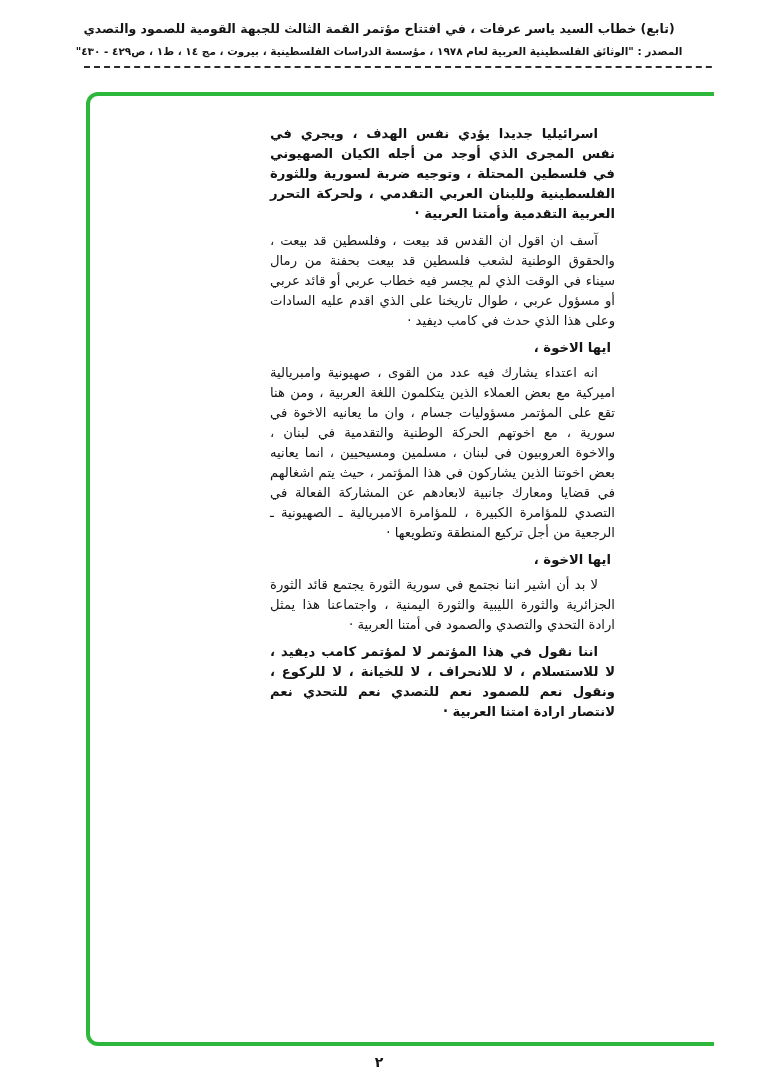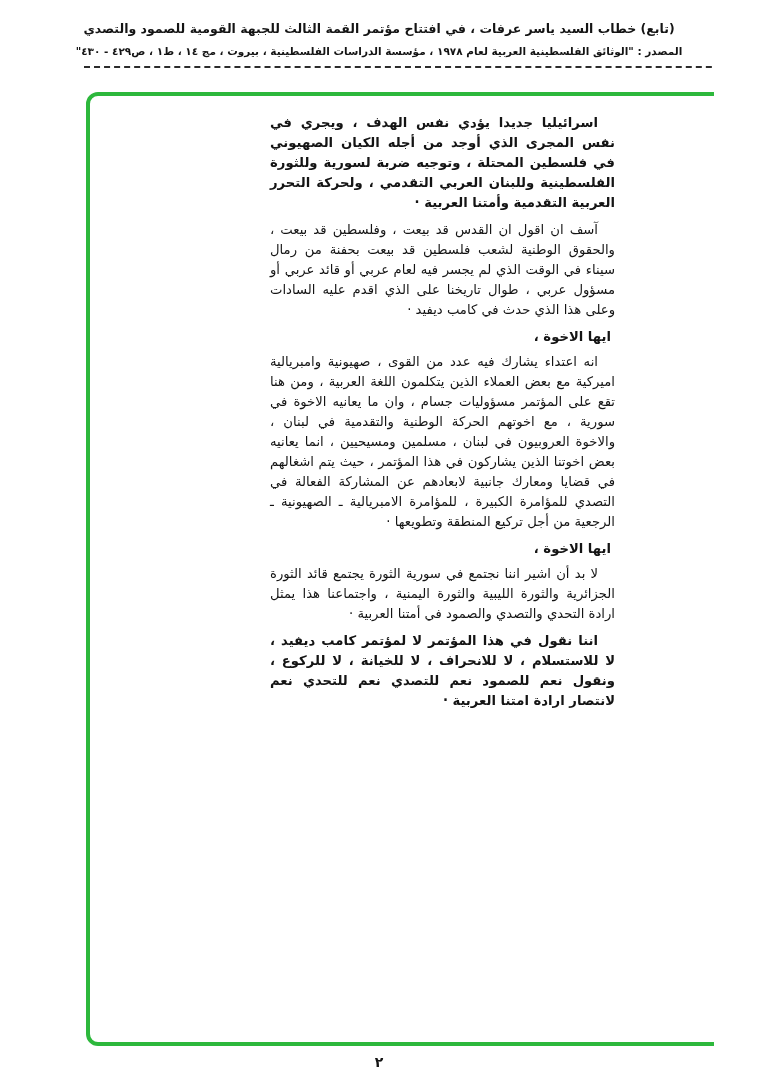--- a/index.html
+++ b/index.html
@@ -31,21 +31,21 @@
     height:0;
   }
   .green-frame {
     position:absolute; left:42px; top:92px;
     width:674px; height:954px;
     border:4px solid #2db83c;
     border-radius:12px;
     background:transparent;
   }
   .text-block {
-    position:absolute; left:226px; top:113px; width:345px;
+    position:absolute; left:226px; top:124px; width:345px;
     direction:rtl; unicode-bidi:embed;
     text-align:justify;
     font-size:13.2px; line-height:20px;
   }
   .para { margin-bottom:7px; text-indent:17px; }
   .para.bold { font-weight:bold; }
   .salutation { margin-bottom:5px; text-indent:4px; font-weight:bold; }
   .page-number {
     position:absolute; bottom:8px; left:0; width:100%;
     text-align:center; font-size:14px; font-weight:bold;
@@ -61,21 +61,21 @@
     <div class="header-line1">(تابع) خطاب السيد ياسر عرفات ، في افتتاح مؤتمر القمة الثالث للجبهة القومية للصمود والتصدي</div>
     <div class="header-line2">المصدر : "الوثائق الفلسطينية العربية لعام ١٩٧٨ ، مؤسسة الدراسات الفلسطينية ، بيروت ، مج ١٤ ، ط١ ، ص٤٢٩ - ٤٣٠"</div>
   </div>
 
   <div class="dashed-rule"></div>
 
   <div class="green-frame"></div>
 
   <div class="text-block">
     <p class="para bold">اسرائيليا جديدا يؤدي نفس الهدف ، ويجري في نفس المجرى الذي أوجد من أجله الكيان الصهيوني في فلسطين المحتلة ، وتوجيه ضربة لسورية وللثورة الفلسطينية وللبنان العربي التقدمي ، ولحركة التحرر العربية التقدمية وأمتنا العربية ·</p>
-    <p class="para">آسف ان اقول ان القدس قد بيعت ، وفلسطين قد بيعت ، والحقوق الوطنية لشعب فلسطين قد بيعت بحفنة من رمال سيناء في الوقت الذي لم يجسر فيه لعام عربي أو قائد عربي أو مسؤول عربي ، طوال تاريخنا على الذي اقدم عليه السادات وعلى هذا الذي حدث في كامب ديفيد ·</p>
+    <p class="para">آسف ان اقول ان القدس قد بيعت ، وفلسطين قد بيعت ، والحقوق الوطنية لشعب فلسطين قد بيعت بحفنة من رمال سيناء في الوقت الذي لم يجسر فيه خطاب عربي أو قائد عربي أو مسؤول عربي ، طوال تاريخنا على الذي اقدم عليه السادات وعلى هذا الذي حدث في كامب ديفيد ·</p>
     <p class="salutation">ايها الاخوة ،</p>
     <p class="para">انه اعتداء يشارك فيه عدد من القوى ، صهيونية وامبريالية اميركية مع بعض العملاء الذين يتكلمون اللغة العربية ، ومن هنا تقع على المؤتمر مسؤوليات جسام ، وان ما يعانيه الاخوة في سورية ، مع اخوتهم الحركة الوطنية والتقدمية في لبنان ، والاخوة العروبيون في لبنان ، مسلمين ومسيحيين ، انما يعانيه بعض اخوتنا الذين يشاركون في هذا المؤتمر ، حيث يتم اشغالهم في قضايا ومعارك جانبية لابعادهم عن المشاركة الفعالة في التصدي للمؤامرة الكبيرة ، للمؤامرة الامبريالية ـ الصهيونية ـ الرجعية من أجل تركيع المنطقة وتطويعها ·</p>
     <p class="salutation">ايها الاخوة ،</p>
     <p class="para">لا بد أن اشير اننا نجتمع في سورية الثورة يجتمع قائد الثورة الجزائرية والثورة الليبية والثورة اليمنية ، واجتماعنا هذا يمثل ارادة التحدي والتصدي والصمود في أمتنا العربية ·</p>
     <p class="para bold">اننا نقول في هذا المؤتمر لا لمؤتمر كامب ديفيد ، لا للاستسلام ، لا للانحراف ، لا للخيانة ، لا للركوع ، ونقول نعم للصمود نعم للتصدي نعم للتحدي نعم لانتصار ارادة امتنا العربية ·</p>
   </div>
 
   <div class="page-number">٢</div>
 
 </div>

